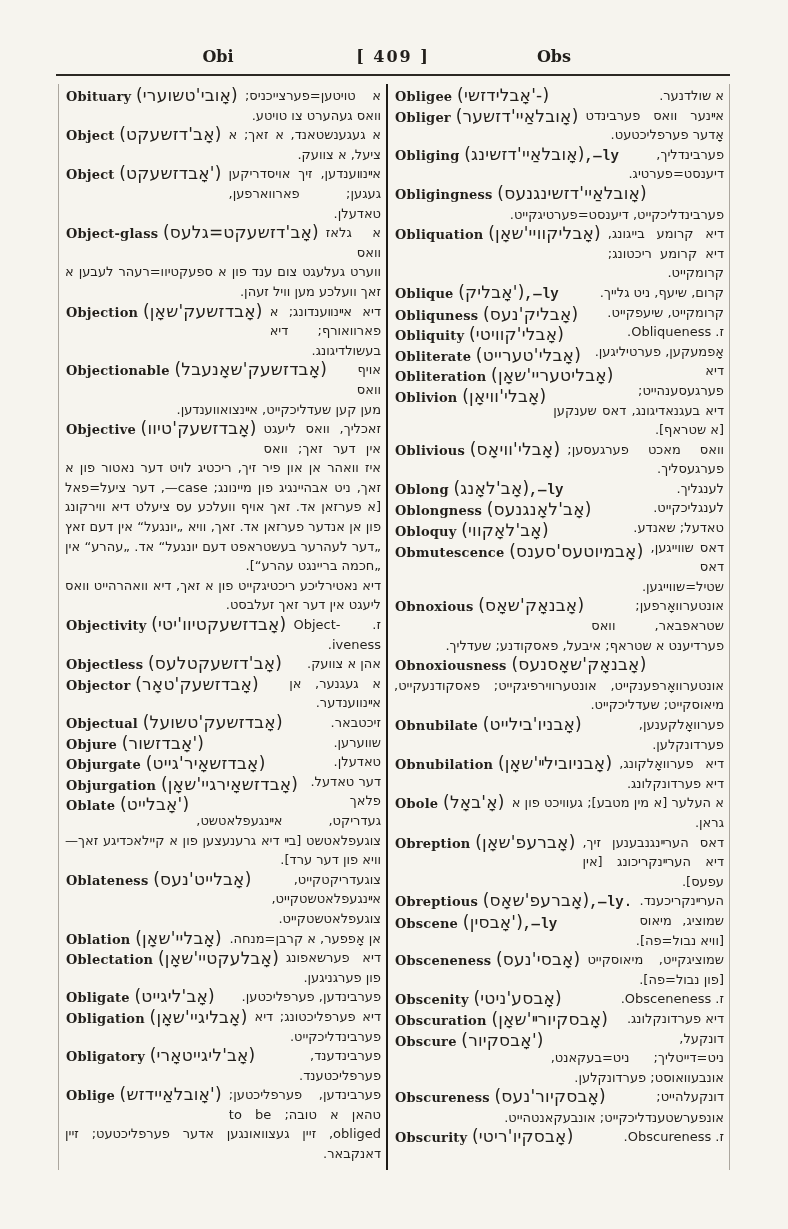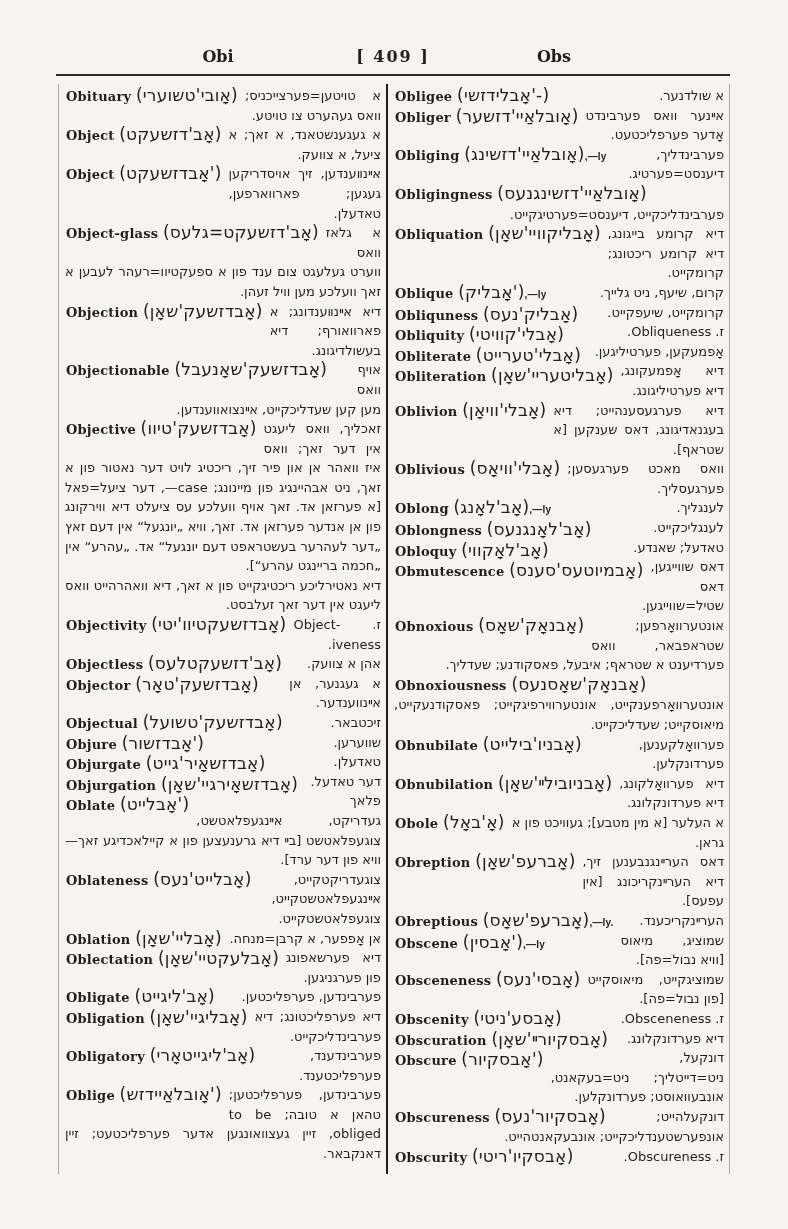--- a/index.html
+++ b/index.html
@@ -43,21 +43,21 @@
   .hwg{
     float:left;direction:ltr;unicode-bidi:isolate;
     font-family:"DejaVu Serif",serif;font-weight:bold;
     padding-left:1px;padding-right:7px;
     letter-spacing:.2px;
   }
   .pron{
     font-family:"DejaVu Sans",sans-serif;font-weight:normal;
     direction:ltr;unicode-bidi:isolate;font-size:17px;
   }
-  .suffix{font-family:Liberation Sans, sans-serif;font-weight:bold;font-size:10px;}
+  .suffix{font-family:Liberation Mono, monospace;font-weight:bold;font-size:14px;}
   .def{unicode-bidi:isolate;}
 </style>
 </head>
 <body>
 
 <div class="page">
 
   <div class="running-head">
     <span class="rh-left">Obi</span>
     <span class="rh-center">[ 409 ]</span>
@@ -193,21 +193,21 @@
 
   <div class="entry">
     <span class="hwg"><b class="hw">Obliquity</b> <span class="pron">(אָבלי'קוויטי)</span></span><span class="def">ז. Obliqueness.</span>
   </div>
 
   <div class="entry">
     <span class="hwg"><b class="hw">Obliterate</b> <span class="pron">(אָבלי'טערייט)</span></span><span class="def">אָפמעקען, פערטיליגען.</span>
   </div>
 
   <div class="entry">
-    <span class="hwg"><b class="hw">Obliteration</b> <span class="pron">(אָבליטעריי'שאָן)</span></span><span class="def">דיא אָפמעקונג, דיא פערטיליגונג.</span>
+    <span class="hwg"><b class="hw">Obliteration</b> <span class="pron">(אָבליטעריי'שאָן)</span></span>
   </div>
 
   <div class="entry">
     <span class="hwg"><b class="hw">Oblivion</b> <span class="pron">(אָבלי'וויאָן)</span></span><span class="def">דיא פערגעסענהייט; דיא בעגנאדיגונג, דאס שענקען [א שטראף].</span>
   </div>
 
   <div class="entry">
     <span class="hwg"><b class="hw">Oblivious</b> <span class="pron">(אָבלי'וויאָס)</span></span><span class="def">וואס מאכט פערגעסען; פערגעסליך.</span>
   </div>
 

